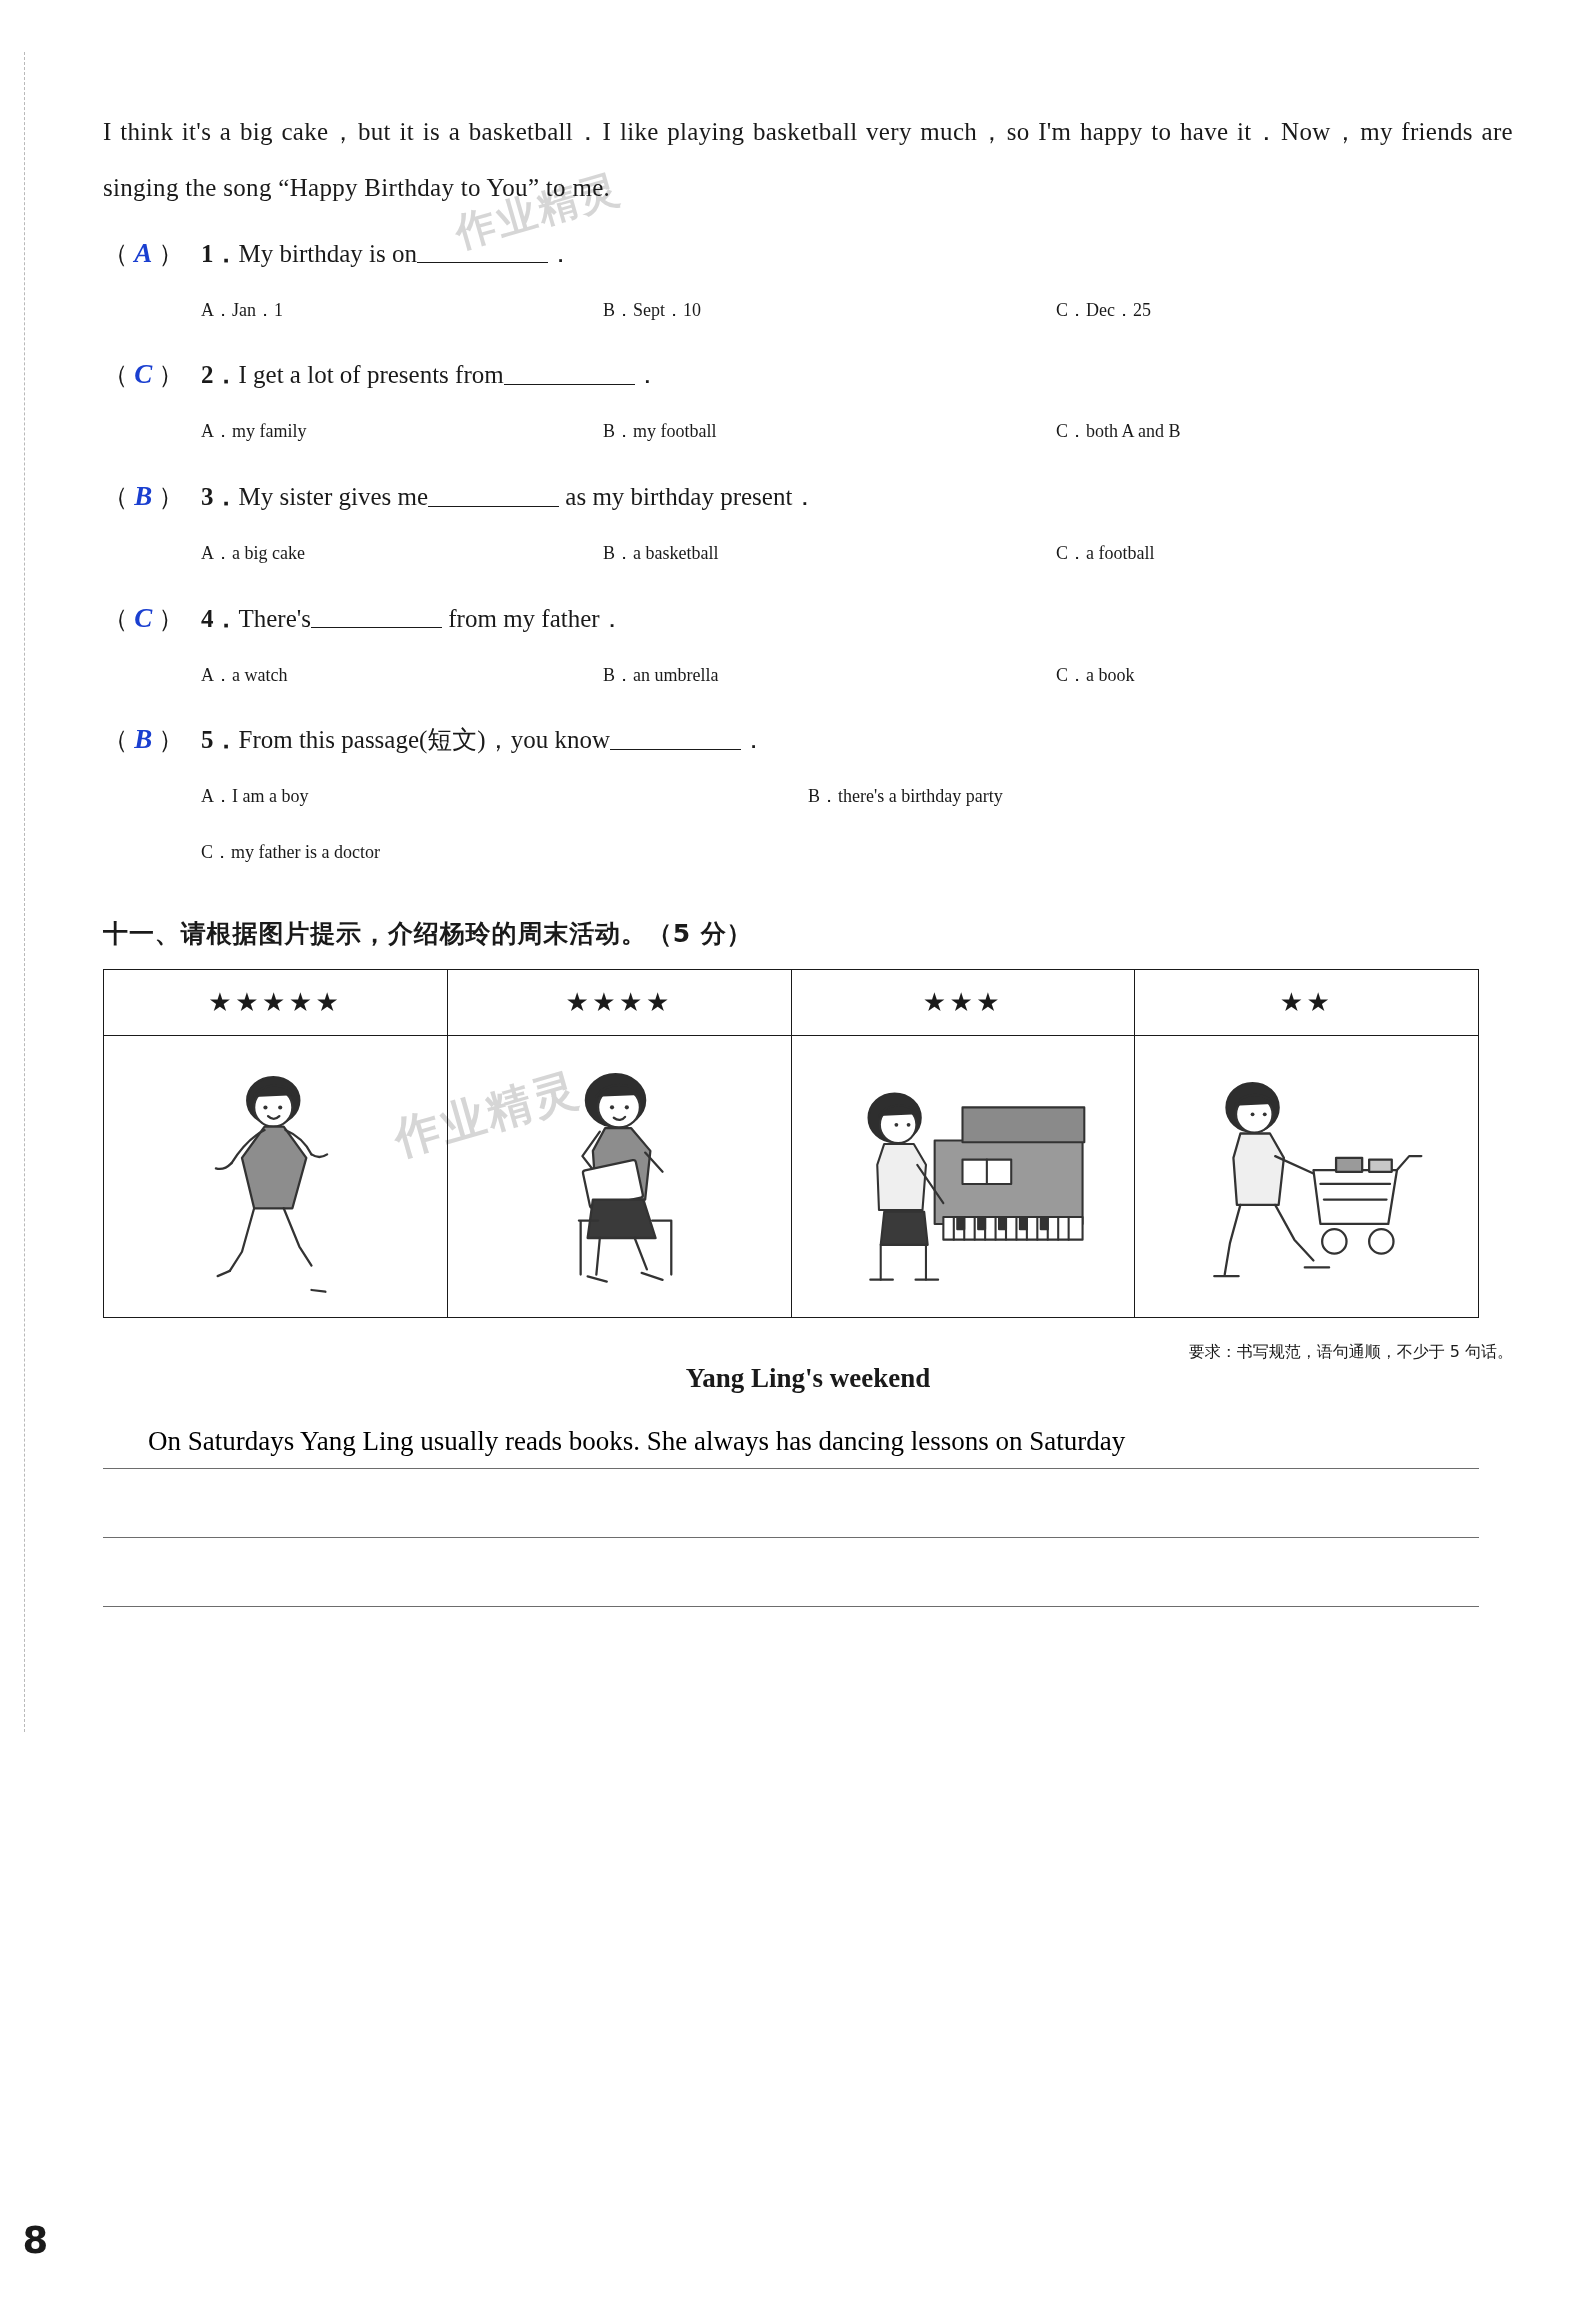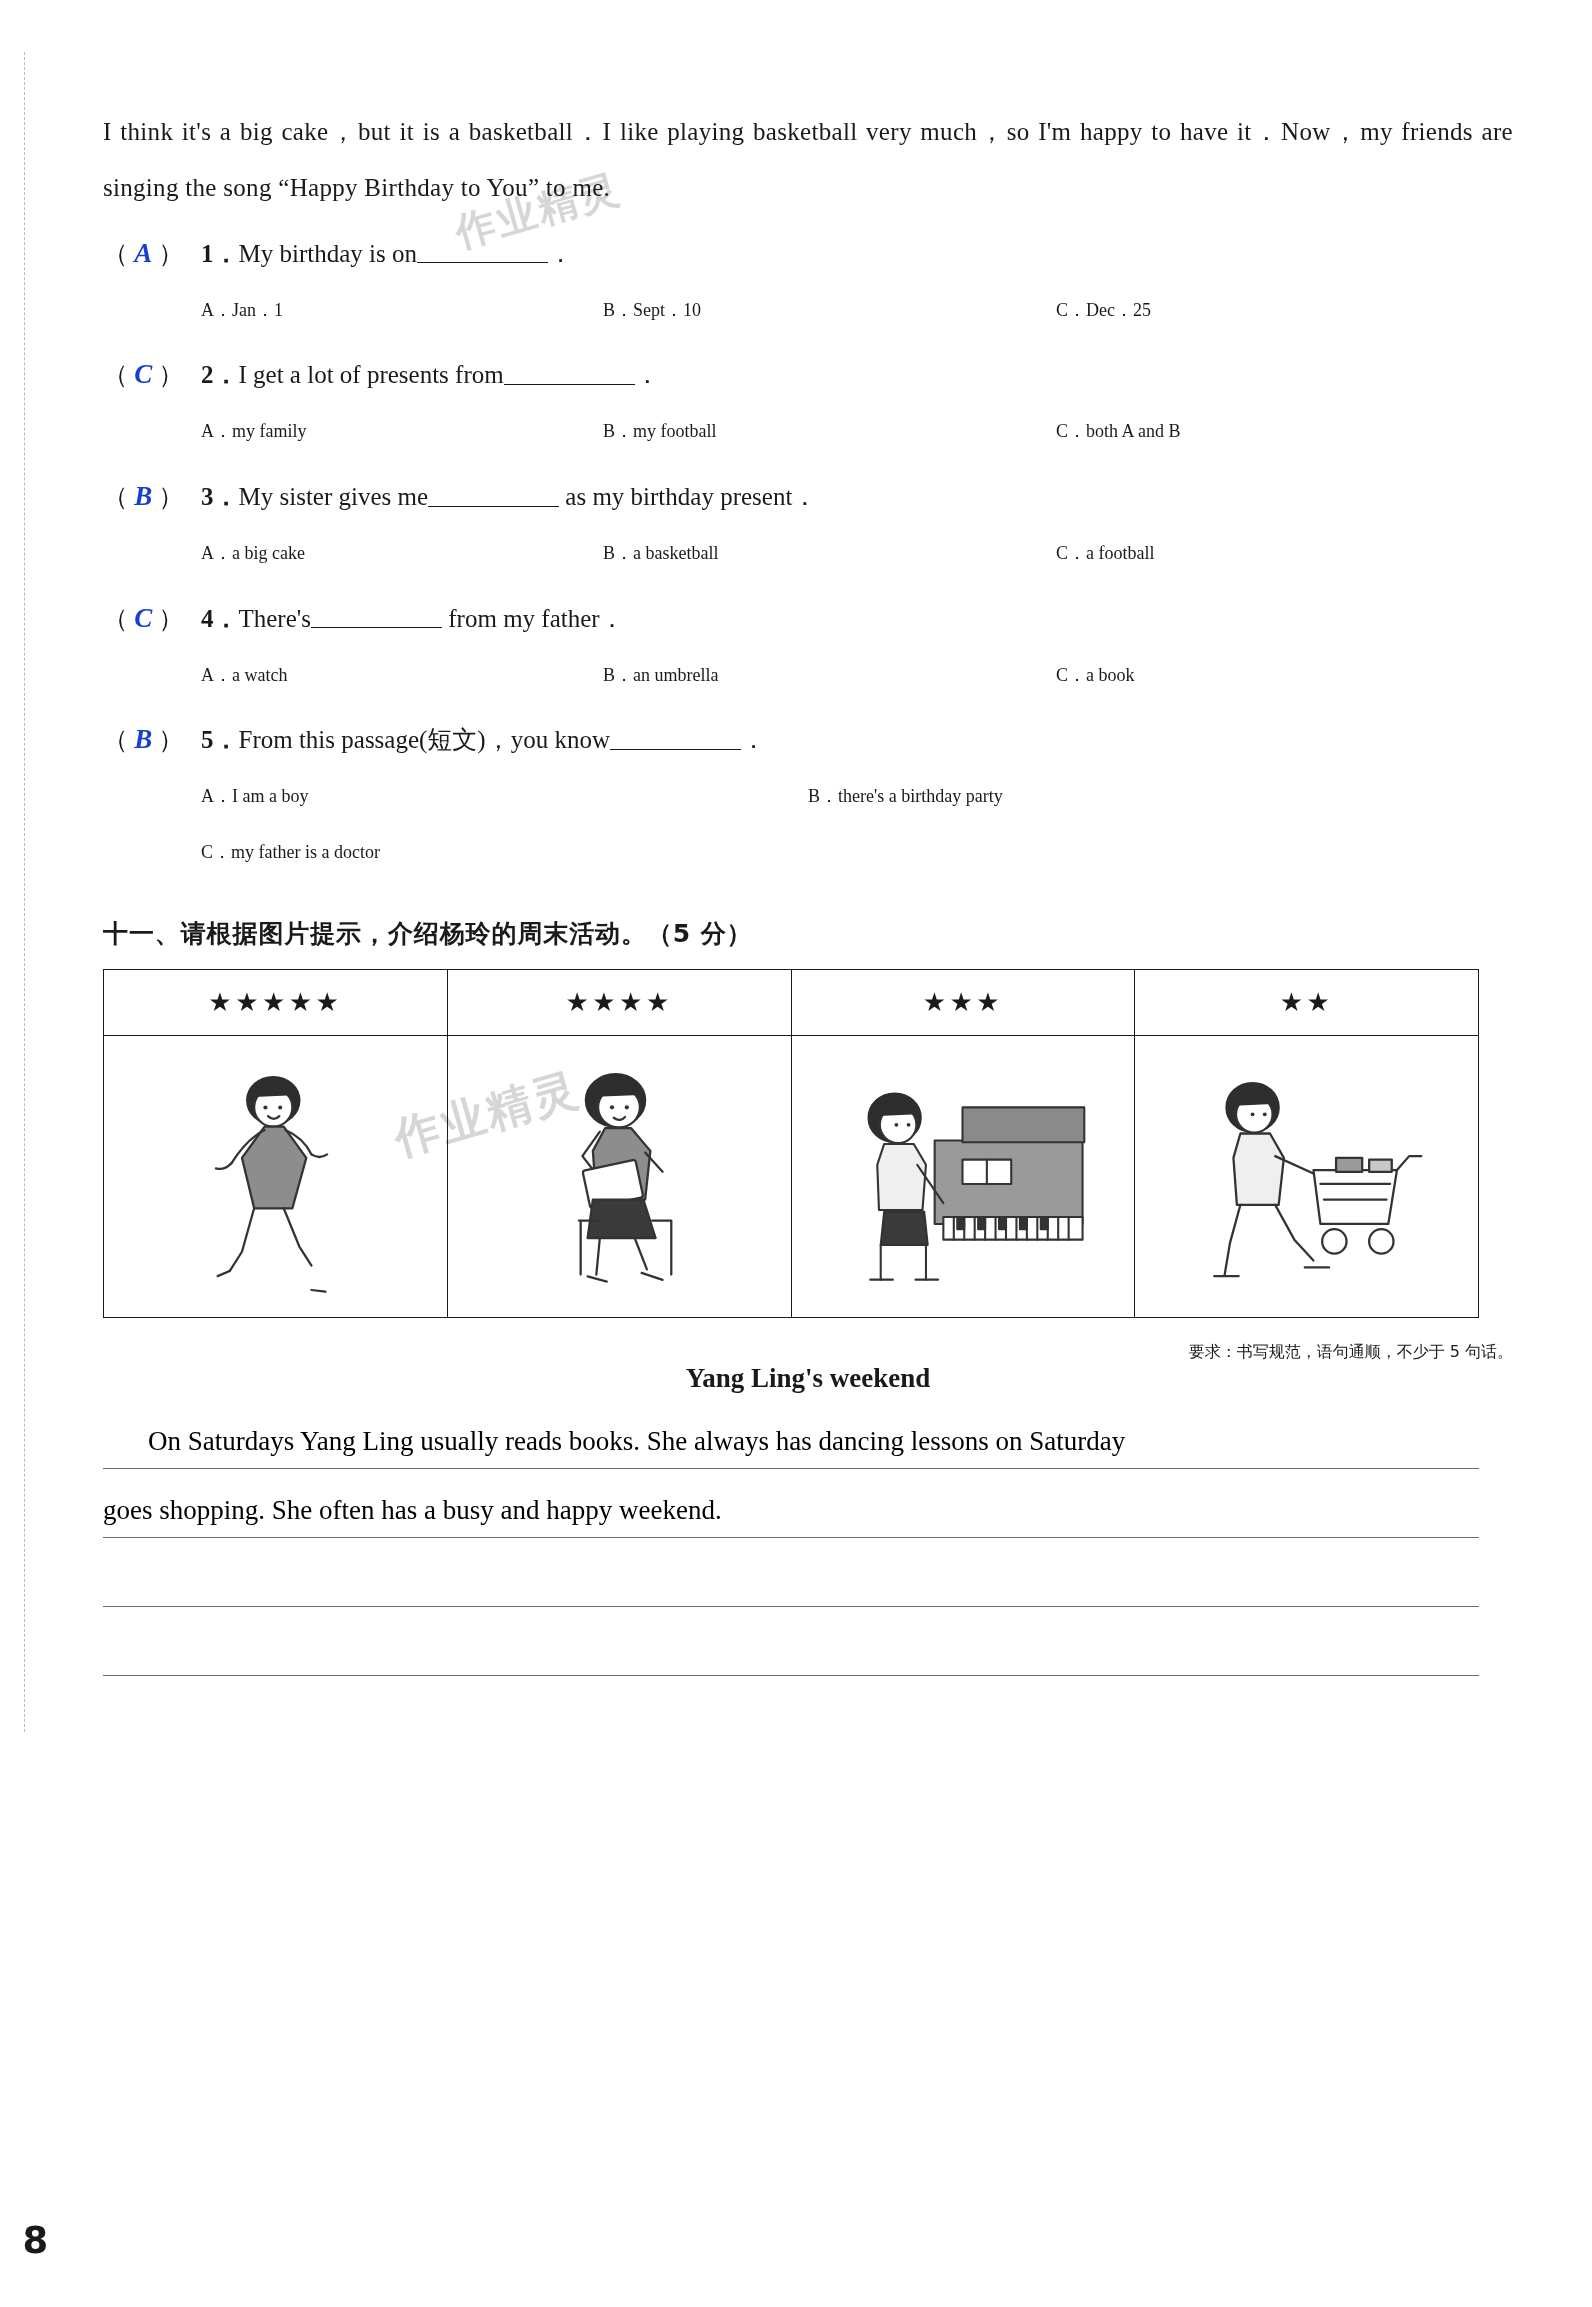--- a/index.html
+++ b/index.html
@@ -354,23 +354,20 @@
 
     <div class="req">要求：书写规范，语句通顺，不少于 5 句话。</div>
 
     <div class="essay-title">Yang Ling's weekend</div>
 
     <div class="writing-lines">
       <div class="wline">
           <span class="wtext indent">On Saturdays Yang Ling usually reads books. She always has dancing lessons on Saturday</span>
         </div>
       <div class="wline">
-          <span class="wtext">goes shopping. She often has a busy and happy weekend.</span>
-        </div>
-      <div class="wline">
           <span class="wtext"></span>
         </div>
       <div class="wline">
           <span class="wtext"></span>
         </div>
     </div>
 
   </div>
 
   <div class="page-num">8</div>

